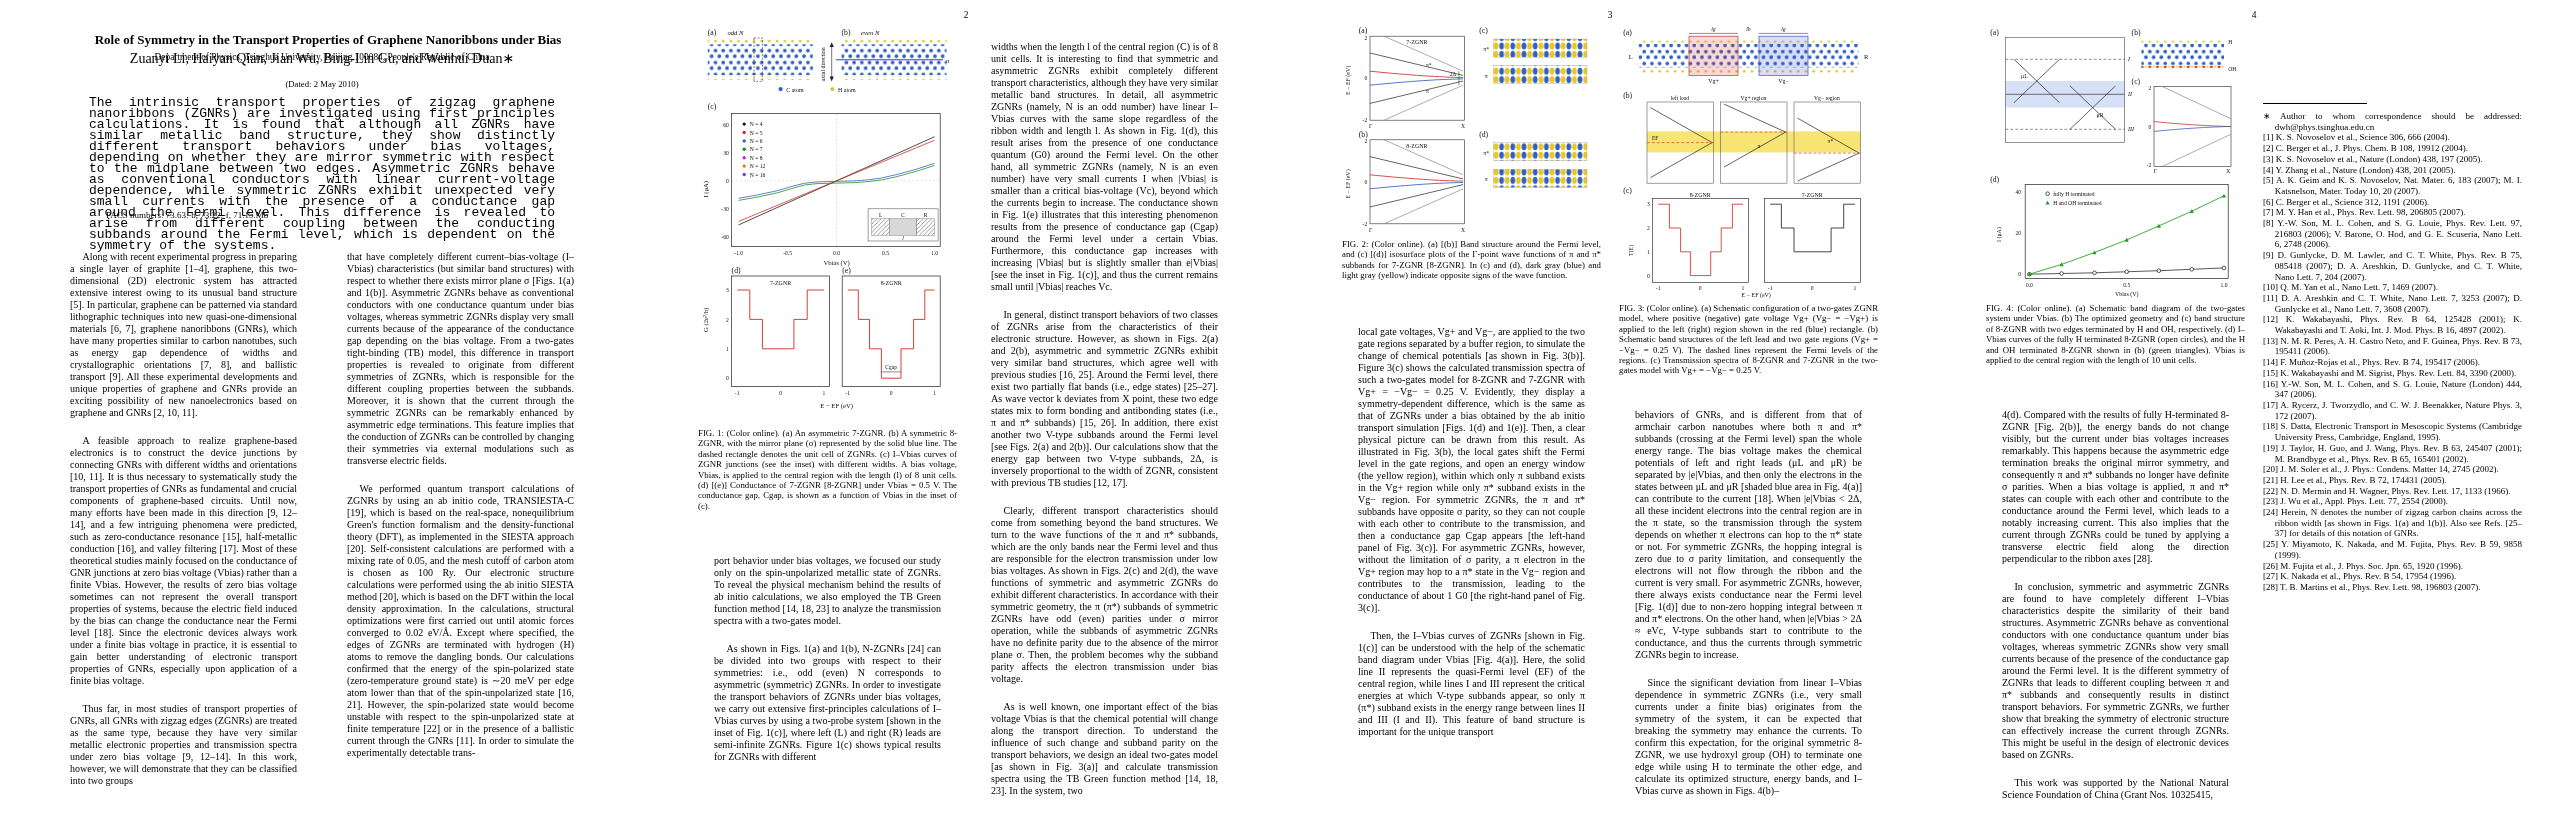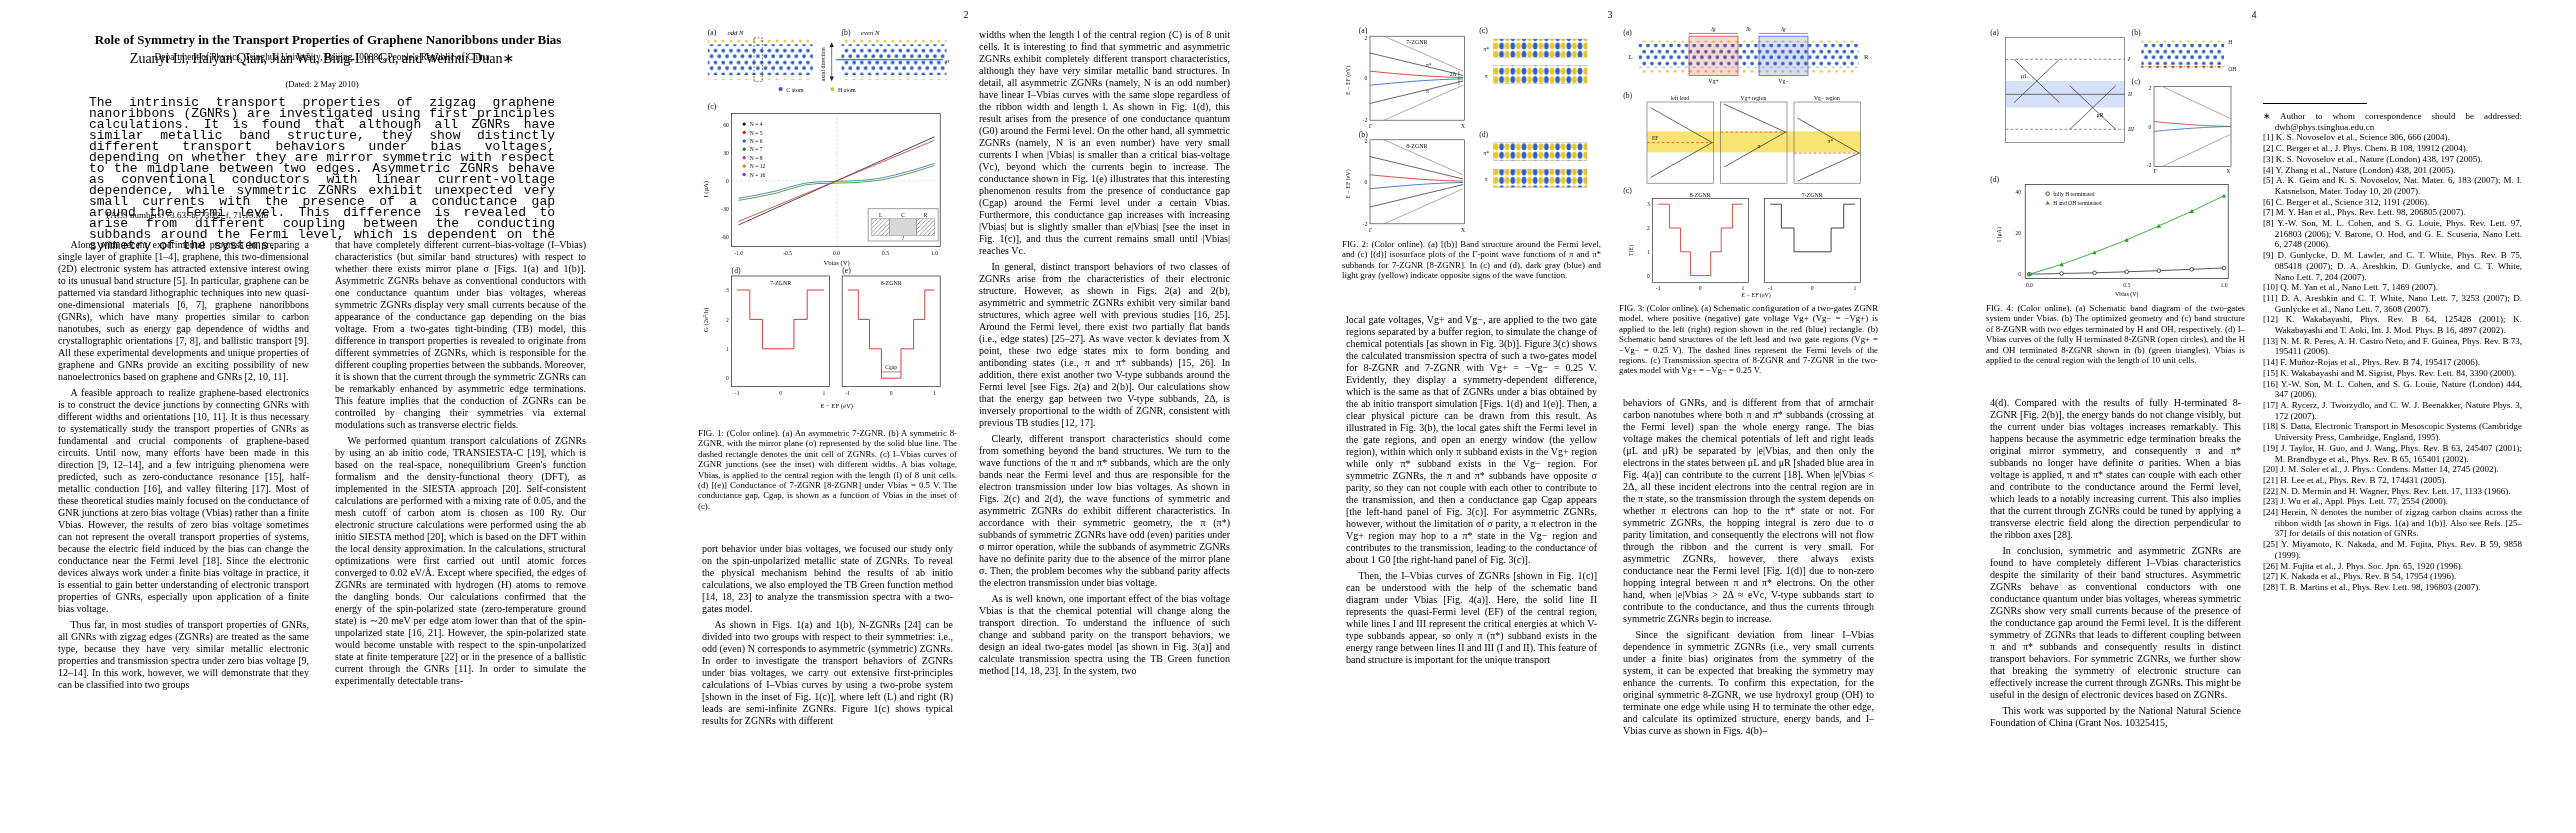--- a/index.html
+++ b/index.html
@@ -16,21 +16,21 @@
     width: 403px; font-family: "Liberation Sans", sans-serif; font-size: 11.8px; color: #4a4a4a;
     letter-spacing: 0.3px; white-space: nowrap;
   }
   .title { position: absolute; top: 26.4px; left: 54px; width: 536px; margin: 6px; text-align: center; font-size: 13px; font-weight: bold; }
   .authors { position: absolute; top: 50px; left: 54px; width: 536px; text-align: center; font-size: 14px; }
   .affil { position: absolute; top: 52px; left: 54px; width: 536px; text-align: center; font-size: 9.4px; }
   .dateline { position: absolute; top: 79px; left: 54px; width: 536px; text-align: center; font-size: 8.7px; }
   .abstract { position: absolute; top: 97px; left: 89px; width: 466px; font-size: 13px; line-height: 11px; text-align: justify; font-family: Liberation Mono, monospace; }
   .pacs { position: absolute; top: 210px; left: 106px; width: 466px; font-size: 9px; }
   .col { position: absolute; width: 259px; font-size: 10px; line-height: 12px; text-align: justify; }
-  .para { margin: 4px; text-indent: 12.5px; }
+  .para { margin: 16px; text-indent: 12.5px; }
   .cont { text-indent: 0; }
   p:empty { display: none; }
   .cap { position: absolute; width: 259px; font-size: 8.8px; line-height: 10.4px; text-align: justify; }
   .fig { position: absolute; }
   .refs { position: absolute; left: 331px; width: 259px; font-size: 9px; line-height: 10.7px; }
   .ref { margin: 0; padding-left: 11.8px; text-indent: -11.8px; text-align: justify; }
   .fnrule { position: absolute; left: 331px; width: 104px; border-top: 0.7px solid #000; }
   svg text { font-size: 9.5px; fill: #111; }
   svg .flab { font-size: 11px; }
   svg .t8 { font-size: 8.5px; }

